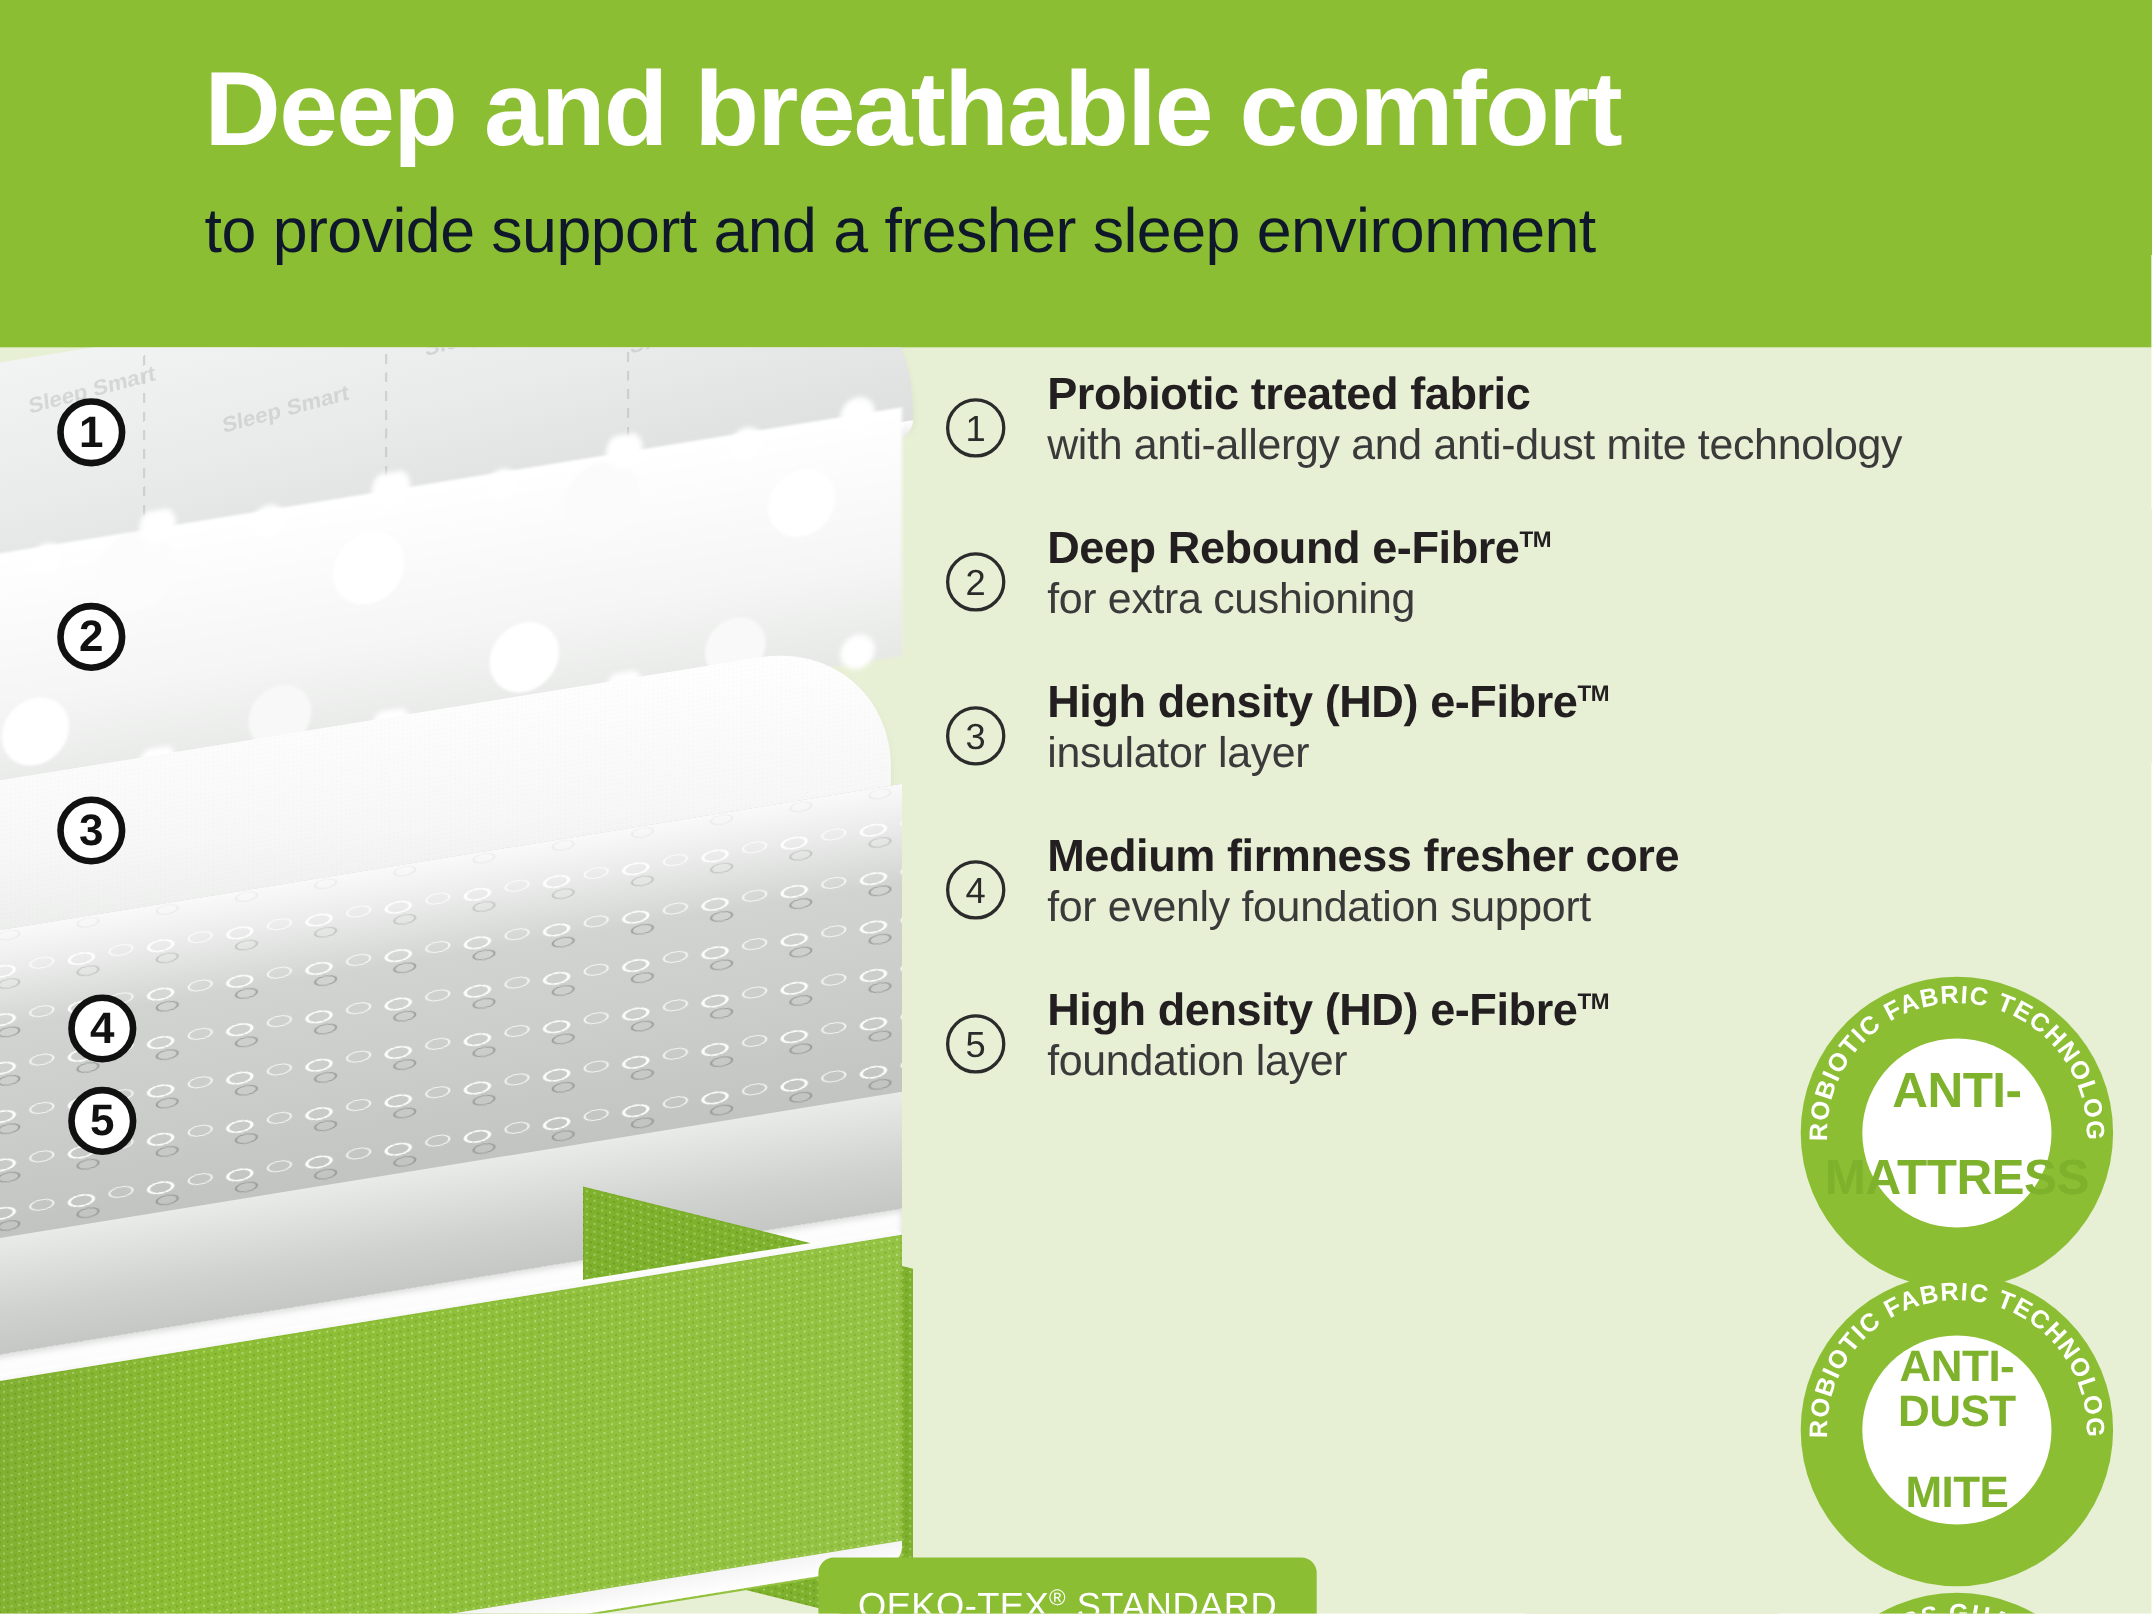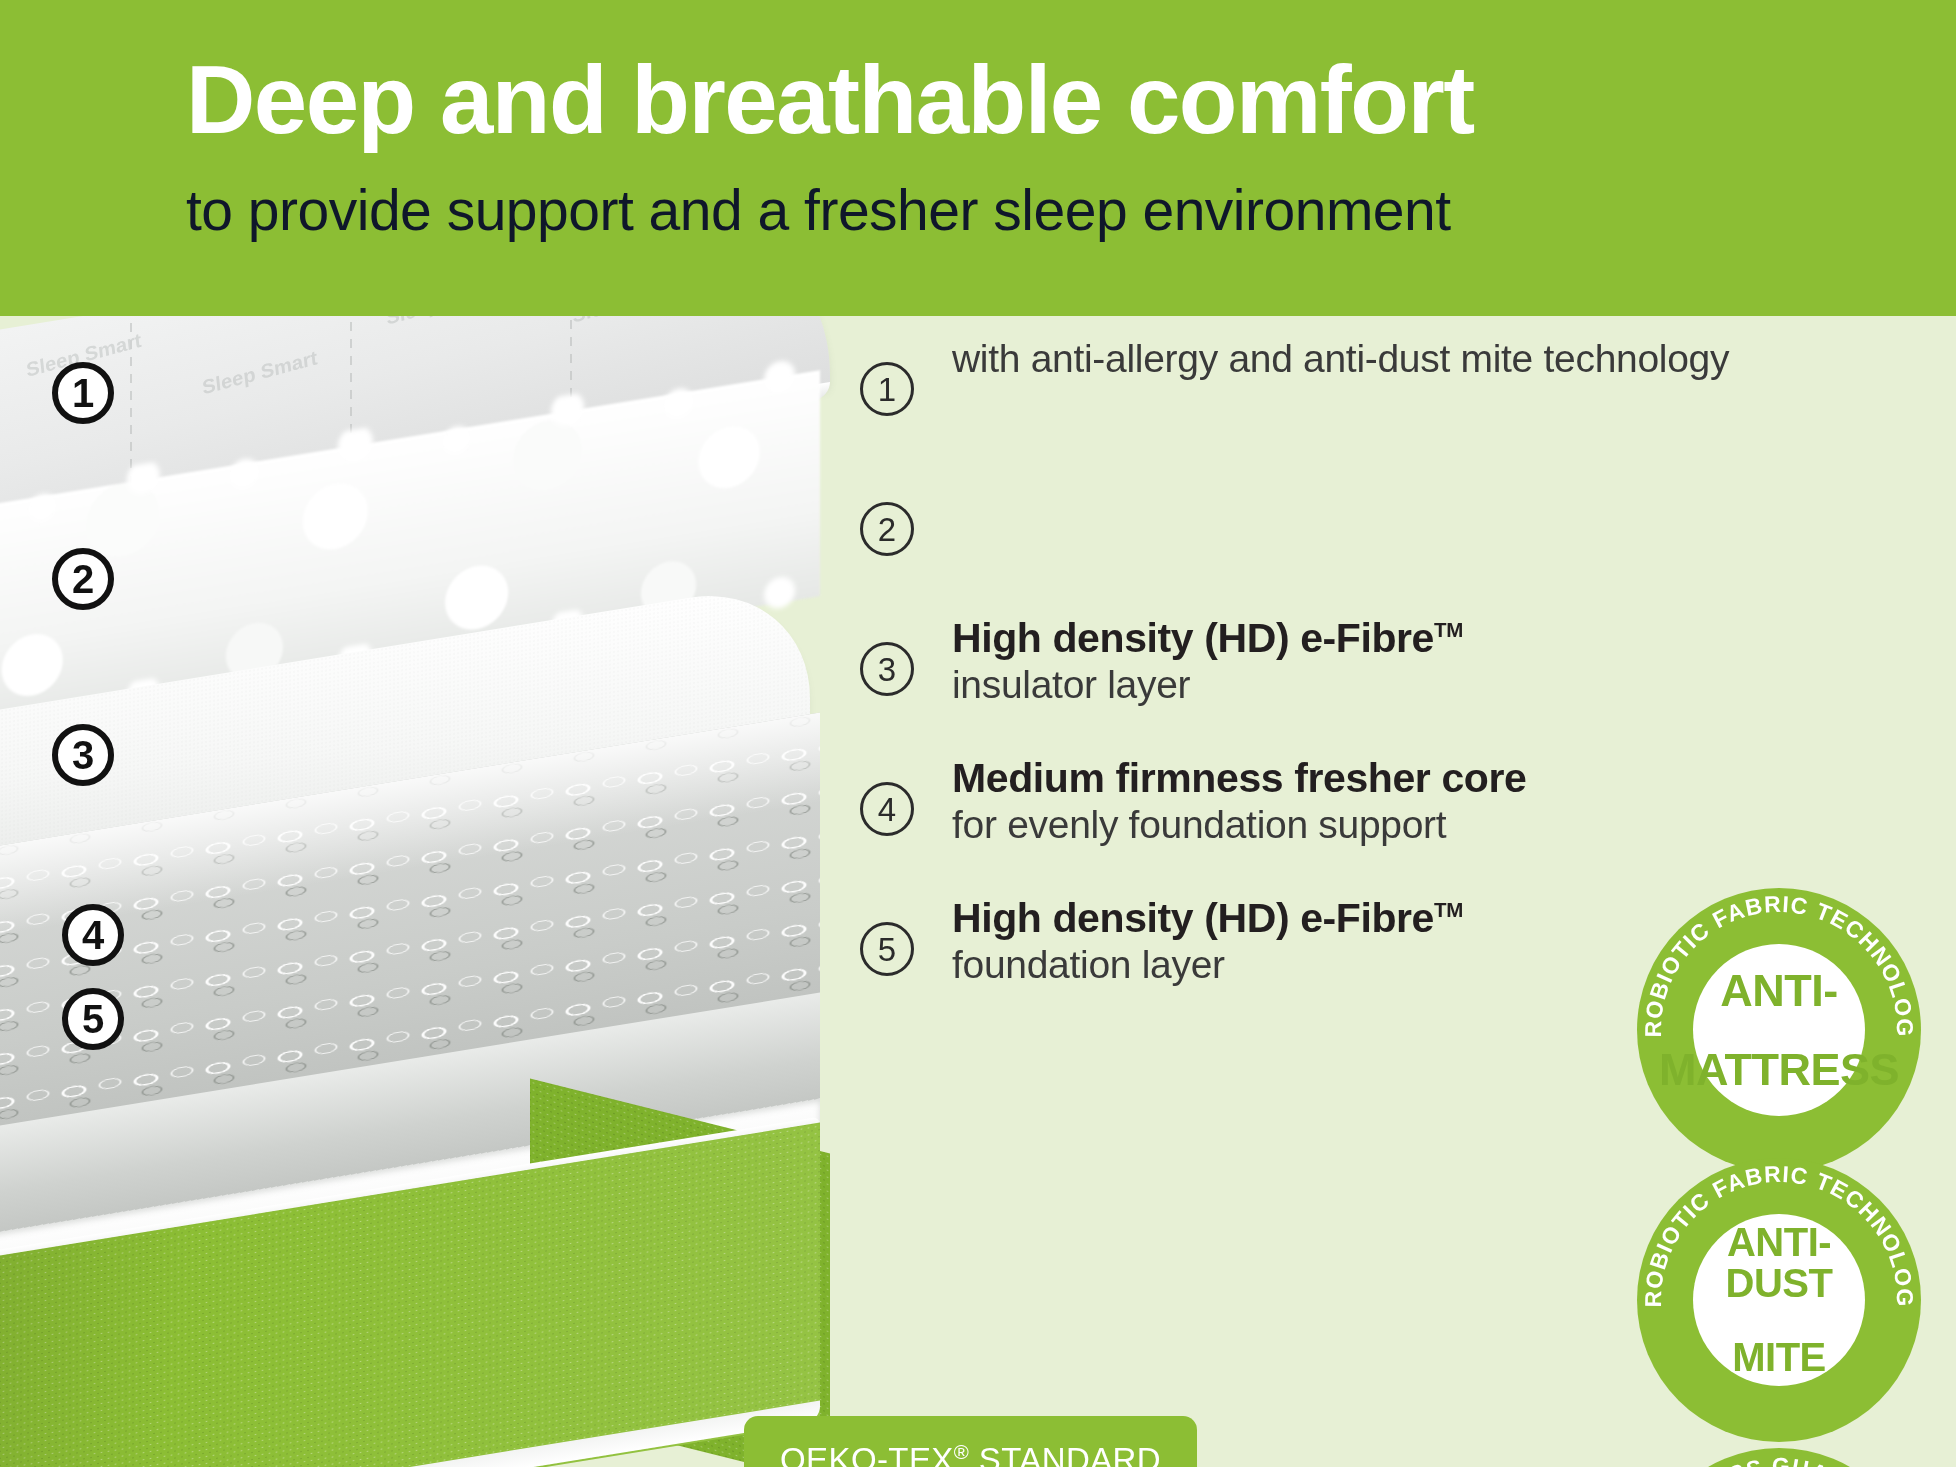--- a/index.html
+++ b/index.html
@@ -337,26 +337,31 @@
     <div class="bubble" style="left:222px; top:448px;">3</div>
     <div class="bubble" style="left:232px; top:628px;">4</div>
     <div class="bubble" style="left:232px; top:712px;">5</div>
   </div>
 
   <div id="features">
 
     <div class="feature">
       <div class="f-num">1</div>
       <div class="f-txt">
+        <div class="f-title"><span>Probiotic treated fabric</span></div>
         <div class="f-sub">with anti-allergy and anti-dust mite technology</div>
       </div>
     </div>
 
     <div class="feature">
       <div class="f-num">2</div>
+      <div class="f-txt">
+        <div class="f-title"><span>Deep Rebound e-Fibre</span><sup>TM</sup></div>
+        <div class="f-sub">for extra cushioning</div>
+      </div>
     </div>
 
     <div class="feature">
       <div class="f-num">3</div>
       <div class="f-txt">
         <div class="f-title"><span>High density (HD) e-Fibre</span><sup>TM</sup></div>
         <div class="f-sub">insulator layer</div>
       </div>
     </div>
 

